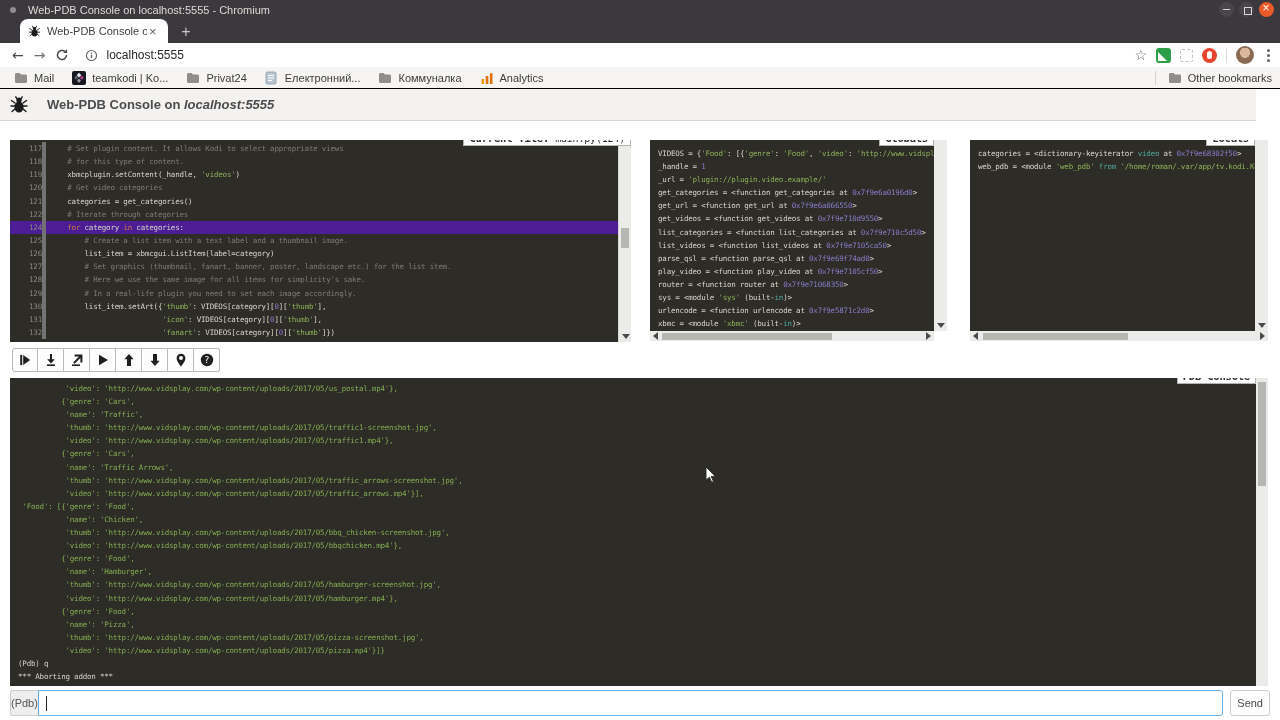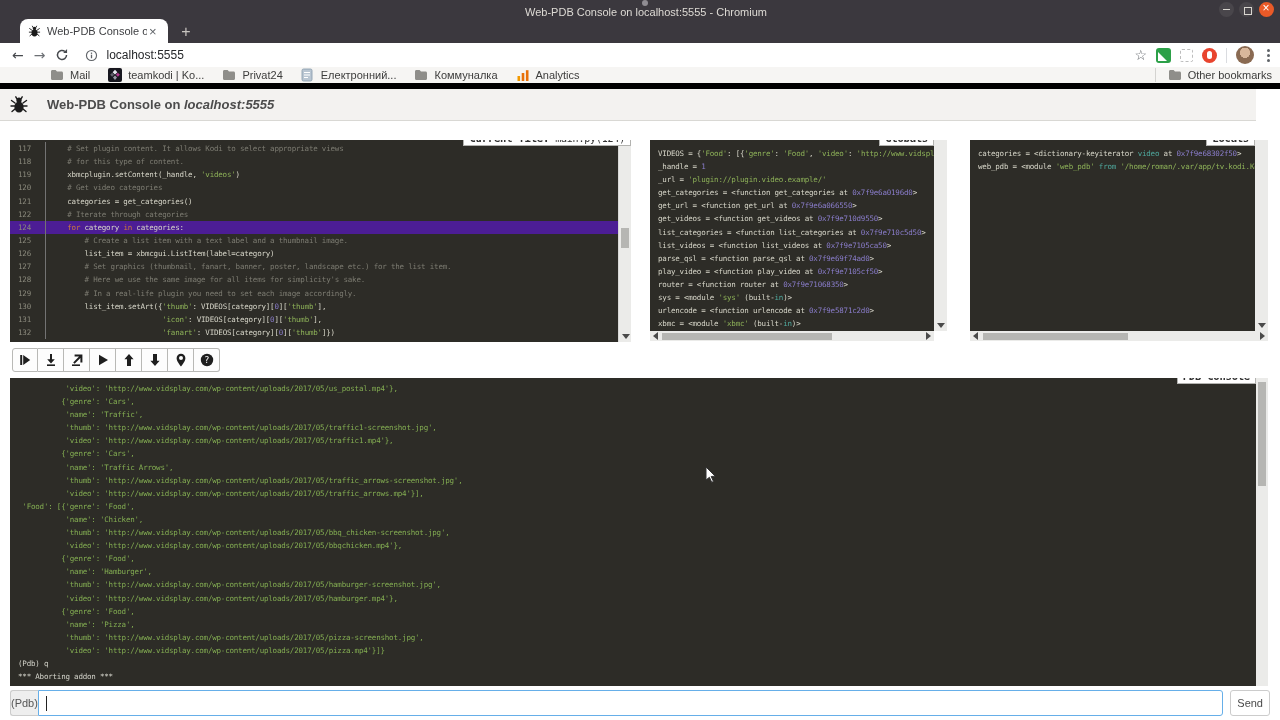--- a/index.html
+++ b/index.html
@@ -1,20 +1,20 @@
 <!DOCTYPE html>
 <html><head>
 <meta charset="utf-8">
 <style>
   * { margin:0; padding:0; box-sizing:border-box; }
   html,body { width:1280px; height:720px; overflow:hidden; }
   body { position:relative; background:#fff; font-family:"Liberation Sans", sans-serif; }
 
   
-  .titlebar { position:absolute; left:0; top:0; width:1280px; height:19px; background:#3b383e; display:flex; align-items:center;flex-direction:column; }
+  .titlebar { position:absolute; left:0; top:0; width:1280px; height:19px; background:#3b383e; display:flex; align-items:center; }
   .win-dot { width:6px; height:6px; border-radius:50%; background:#8f8c92; margin-left:10px; }
   .win-title { color:#dedbd5; font-size:11px; margin-left:12px; white-space:nowrap; }
   .win-controls { position:absolute; right:6px; top:2px; display:flex; gap:5px; }
   .win-btn { width:15px; height:15px; border-radius:50%; background:#49464b; position:relative; }
   .win-btn.close { background:#ea5a28; }
   .win-btn.min::after { content:""; position:absolute; left:4px; top:7px; width:7px; height:1.4px; background:#d9d6d0; }
   .win-btn.max::after { content:""; position:absolute; left:4.5px; top:4.5px; width:6px; height:6px; border:1.2px solid #d9d6d0; }
   .win-btn.close::after { content:"×"; position:absolute; left:3.6px; top:-1px; color:#fff; font-size:12px; line-height:15px; }
 
   .tabstrip { position:absolute; left:0; top:19px; width:1280px; height:24px; background:#3b383e; }
@@ -35,21 +35,21 @@
   .ext-green { width:15px; height:15px; border-radius:3px; background:#2ca048; position:relative; overflow:hidden; }
   .ext-green::after { content:""; position:absolute; left:2px; bottom:2px; border-left:9px solid #fff; border-top:9px solid transparent; }
   .ext-dashed { width:13px; height:13px; border:1px dashed #bdbdbd; border-radius:2px; }
   .ext-red { width:15px; height:15px; border-radius:50%; background:#e8442e; position:relative; }
   .ext-red::after { content:""; position:absolute; left:5px; top:3px; width:5px; height:8px; border-radius:2.5px; background:#fff; }
   .tb-sep { width:1px; height:15px; background:#dadce0; }
   .avatar { width:18px; height:18px; border-radius:50%; background:radial-gradient(circle at 50% 38%, #d9b79b 0 35%, #8a6a52 36% 100%); }
   .dots { display:flex; flex-direction:column; gap:2px; padding:0 4px; }
   .dots i { width:3px; height:3px; border-radius:50%; background:#5f6368; }
 
-  .bmbar { position:absolute; left:0; top:67px; width:1280px; height:22px; background:#f6f5f3; border-bottom:6px solid #000000; display:flex; align-items:center;padding-left:36px; }
+  .bmbar { position:absolute; left:0; top:67px; width:1280px; height:22px; background:#f6f5f3; border-bottom:1px solid #000000; display:flex; align-items:center; }
   .bm-item { display:flex; align-items:center; margin-left:18px; }
   .bm-item:first-child { margin-left:14px; }
   .bm-icon { width:14px; height:14px; display:inline-flex; }
   .bm-label { font-size:11px; color:#3d3d3c; margin-left:6px; white-space:nowrap; }
   .bm-right { position:absolute; right:8px; display:flex; align-items:center; }
   .bm-right .sep { width:1px; height:14px; background:#d4d3d0; margin-right:12px; }
 
   .pageheader { position:absolute; left:0; top:89px; width:1256px; height:32px; background:#f3f2f0; border-bottom:1px solid #d9d8d4; display:flex; align-items:center; }
   .hdr-bug { width:20px; height:20px; margin-left:9px; }
   .hdr-title { margin-left:18px; font-size:13px; font-weight:bold; color:#4c4c4c; }
@@ -59,21 +59,21 @@
   .panel { position:absolute; background:#2d2c27; }
   .ptag { position:absolute; top:-9px; right:0; background:#fff; border:1px solid #b3b3b0; padding:0 5px; height:15px; line-height:13px; font-size:10.5px; font-weight:bold; color:#333; white-space:nowrap; z-index:5; }
   .ptag .mono { font-family:"DejaVu Sans Mono", monospace; font-weight:normal; font-size:10px; }
 
   .mono-sm { font-family:"DejaVu Sans Mono", monospace; font-size:7.5px; letter-spacing:-0.2px; }
 
   #code-panel { left:10px; top:140px; width:621px; height:202px; overflow:hidden; }
   #code-lines { position:absolute; left:0; top:2px; right:13px; }
   .code-row { display:flex; height:13.15px; line-height:13.15px; white-space:pre; }
   .code-row.current { background:#4c1d95; }
-  .gutter { flex:0 0 36px; padding-left:8px; color:#8a897c; border-right:1px solid #737373; }
+  .gutter { flex:0 0 36px; padding-left:8px; color:#8a897c; border-right:4px solid #737373;text-align:right; }
   .code-text { padding-left:4px; white-space:pre; }
 
   .tok-txt { color:#d8d7ca; }
   .tok-com { color:#7d7c72; }
   .tok-str { color:#8db158; }
   .tok-kw  { color:#cb7a3d; }
   .tok-num { color:#8a7dcb; }
   .tok-kw2 { color:#4fa99e; }
 
   #globals-panel { left:650px; top:140px; width:284px; height:191px; overflow:hidden; }

